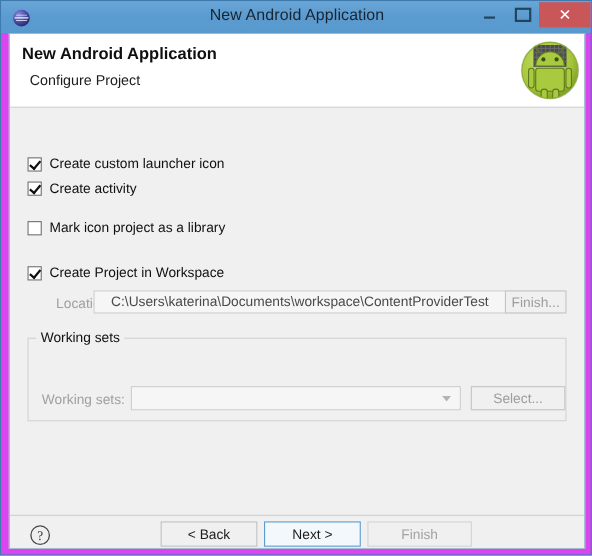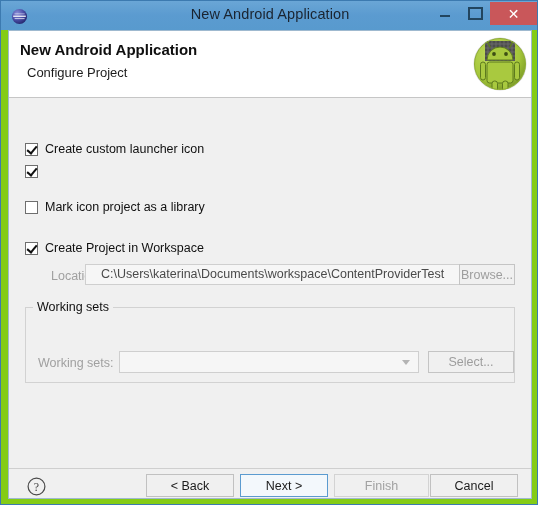--- a/index.html
+++ b/index.html
@@ -14,21 +14,21 @@
     -webkit-font-smoothing: antialiased;
   }
 
   
   .window {
     position: absolute;
     left: 0; top: 0;
     width: 538px;
     height: 505px;
     box-sizing: border-box;
-    background: #84cc16;
+    background: #d946ef;
     border: 1px solid #3c7ab0;
     overflow: hidden;
   }
 
   
   .titlebar {
     position: absolute;
     left: 0; top: 0;
     width: 538px;
     height: 29px;
@@ -346,35 +346,36 @@
 
     <div class="wiz-body">
 
       <div class="row" style="left:16px; top:44px; width:300px; height:16px;">
         <span class="cb checked" style="left:0; top:1px;"></span>
         <span class="cb-label" style="left:20px; top:0;text-align:right;">Create custom launcher icon</span>
       </div>
 
       <div class="row" style="left:16px; top:66px; width:300px; height:16px;">
         <span class="cb checked" style="left:0; top:1px;"></span>
+        <span class="cb-label" style="left:20px; top:0;">Create activity</span>
       </div>
 
       <div class="row" style="left:16px; top:102px; width:300px; height:16px;">
         <span class="cb" style="left:0; top:1px;"></span>
         <span class="cb-label" style="left:20px; top:0;">Mark icon project as a library</span>
       </div>
 
       <div class="row" style="left:16px; top:143px; width:300px; height:16px;">
         <span class="cb checked" style="left:0; top:1px;"></span>
         <span class="cb-label" style="left:20px; top:0;">Create Project in Workspace</span>
       </div>
 
       <span class="fld-label" style="left:20px; top:171px;margin-left:22px;">Location:</span>
       <div class="textfield" style="left:76px; top:166px; width:426px; height:21px;padding-left:15px;">C:\Users\katerina\Documents\workspace\ContentProviderTest</div>
-      <div class="btn" style="left:450px; top:166px; width:56px; height:21px;">Browse...</div>
+      <div class="btn" style="left:450px; top:166px; width:56px; height:21px;">Finish...</div>
 
       <div class="group" style="left:16px; top:209px; width:490px; height:76px;"></div>
       <span class="group-title" style="left:24px; top:202px;">Working sets</span>
 
 
       <span class="fld-label" style="left:29px; top:258px;">Working sets:</span>
       <div class="combo" style="left:110px; top:253px; width:300px; height:22px;">
         <span style="position:absolute;left:6px;top:3px;font-size:12.5px;color:#6a6a6a;"></span>
         <span class="combo-arrow"></span>
       </div>
@@ -400,17 +401,16 @@
       <span class="help-icon">
         <svg width="19" height="19" viewBox="0 0 19 19">
           <circle cx="9.5" cy="9.5" r="8.4" fill="none" stroke="#4a4a4a" stroke-width="1.2"></circle>
           <text x="9.5" y="14" text-anchor="middle" font-family="Liberation Serif, serif" font-size="12" fill="#3a3a3a">?</text>
         </svg>
       </span>
 
       <div class="dlgbtn" style="left:137px; width:88px;">&lt; Back</div>
       <div class="dlgbtn default" style="left:231px; width:88px;">Next &gt;</div>
       <div class="dlgbtn disabled" style="left:325px; width:95px;">Finish</div>
-      <div class="dlgbtn" style="left:421px; width:88px;">Cancel</div>
     </div>
 
   </div>
 </div>
 
 </body></html>

